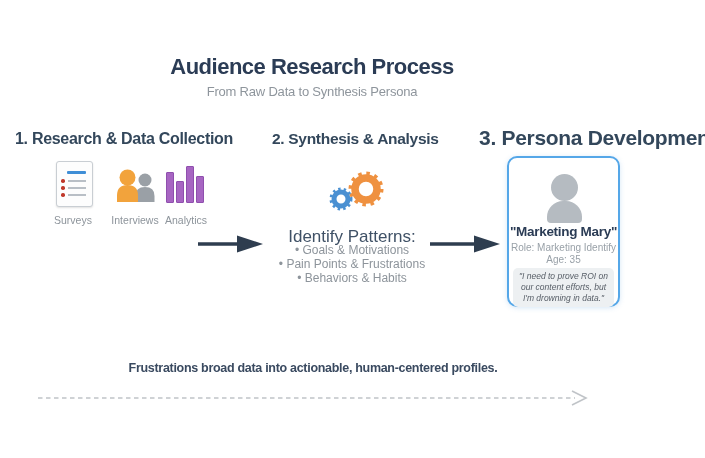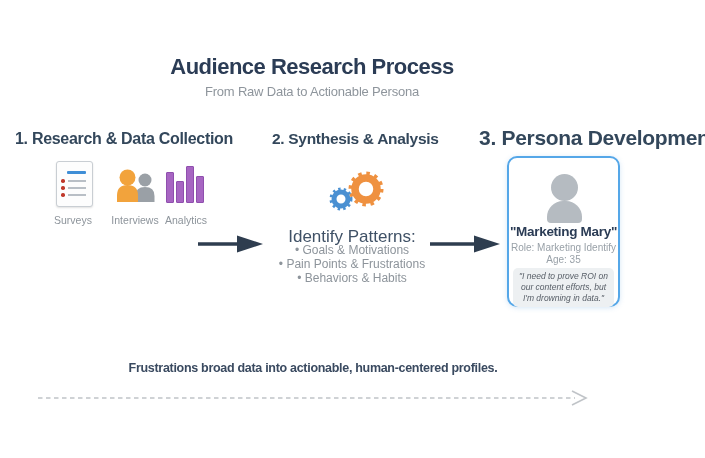--- a/index.html
+++ b/index.html
@@ -57,21 +57,21 @@
     left:313px;top:361px;transform:translateX(-50%);
     font-size:12.5px;font-weight:bold;color:#3a4a60;letter-spacing:-0.3px;white-space:nowrap;
   }
 </style>
 </head>
 <body>
 
 <div class="canvas">
 
   <div class="abs page-title">Audience Research Process</div>
-  <div class="abs page-subtitle">From Raw Data to Actionable Persona</div>
+  <div class="abs page-subtitle">From Raw Data to Synthesis Persona</div>
 
   <div class="abs stage-heading s1">1. Research &amp; Data Collection</div>
   <div class="abs stage-heading s2">2. Synthesis &amp; Analysis</div>
   <div class="abs stage-heading s3">3. Persona Development</div>
 
   <div class="abs surveys-doc">
     <div class="blue-line"></div>
     <div class="row" style="top:17px;">
         <span class="dot"></span>
         <span class="line"></span>

